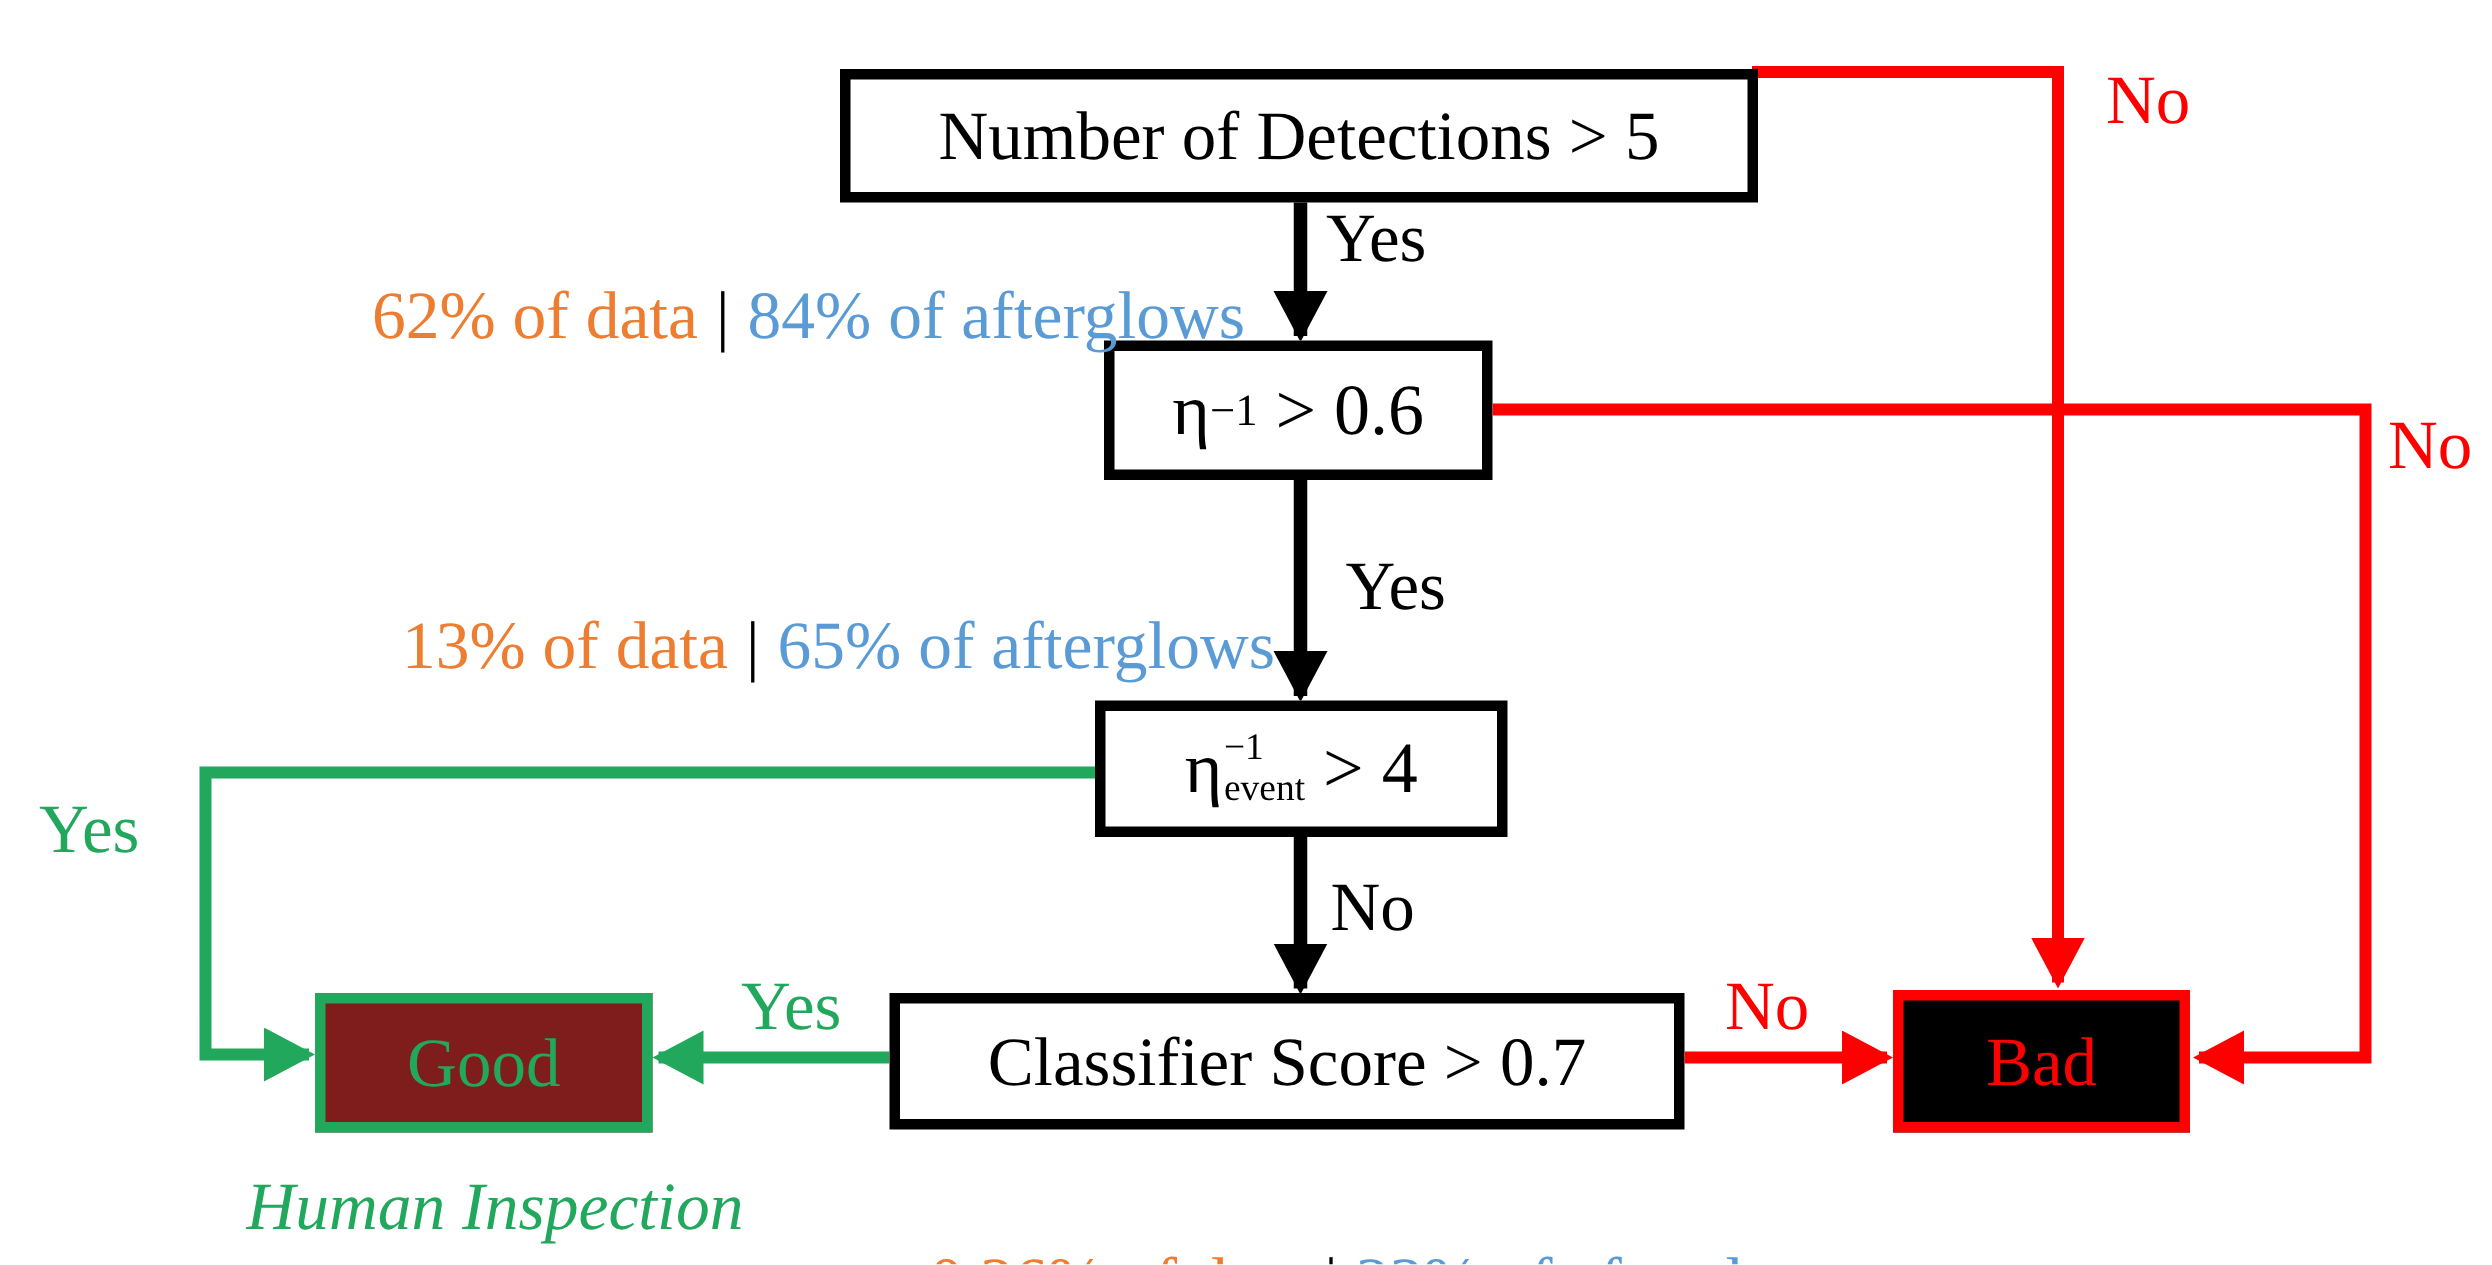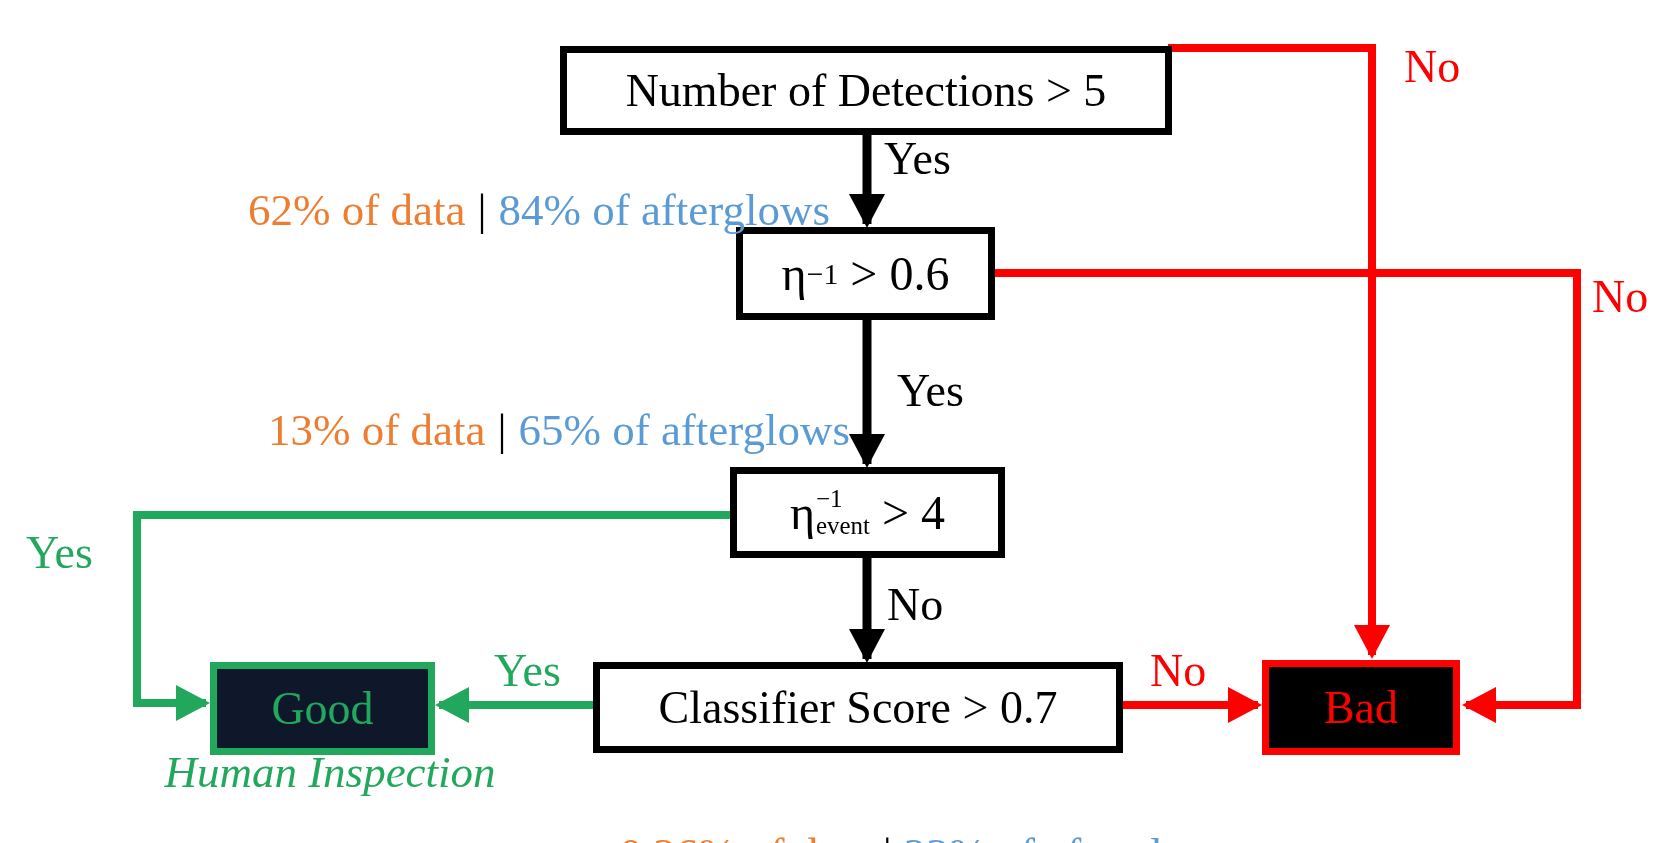--- a/index.html
+++ b/index.html
@@ -22,21 +22,21 @@
     white-space:pre;
     line-height:1;
   }
   .nodebox.eta-box{font-size:48px;}
   .nodebox sup{font-size:0.62em;vertical-align:super;line-height:0;}
   .supsub{
     display:inline-flex;flex-direction:column;align-items:flex-start;
     font-size:0.52em;line-height:1.05;vertical-align:-0.45em;margin-left:1px;
   }
   .supsub .s{display:block;}
-  .good-box{border-color:#21A85C;background:#0f172a;color:#21A85C;}
+  .good-box{border-color:#21A85C;background:#7f1d1d;color:#21A85C;}
   .bad-box{border-color:#FF0000;background:#000000;color:#FF0000;}
 
   .edge-label{
     position:absolute;font-size:46px;line-height:1.1;color:#000;white-space:pre;
   }
   .edge-label.red{color:#FF0000;}
   .edge-label.green{color:#21A85C;}
 
   .statline{
     position:absolute;font-size:45px;line-height:1.1;white-space:pre;
@@ -123,15 +123,15 @@
 
   <div class="statline ta-r" style="left:140px;top:356px;width:710px;">
     <span class="pct-data">13% of data</span><span class="sep">|</span><span class="pct-ag">65% of afterglows</span>
   </div>
 
 
   <div class="statline ta-c" style="left:550px;top:780px;width:710px;">
     <span class="pct-data">0.26% of data</span><span class="sep">|</span><span class="pct-ag">23% of afterglows</span>
   </div>
 
-  <div class="caption green" style="left:115px;top:748px;width:430px;">Human Inspection</div>
+  <div class="caption green" style="left:115px;top:780px;width:430px;">Human Inspection</div>
 
 </div>
 
 </body></html>

